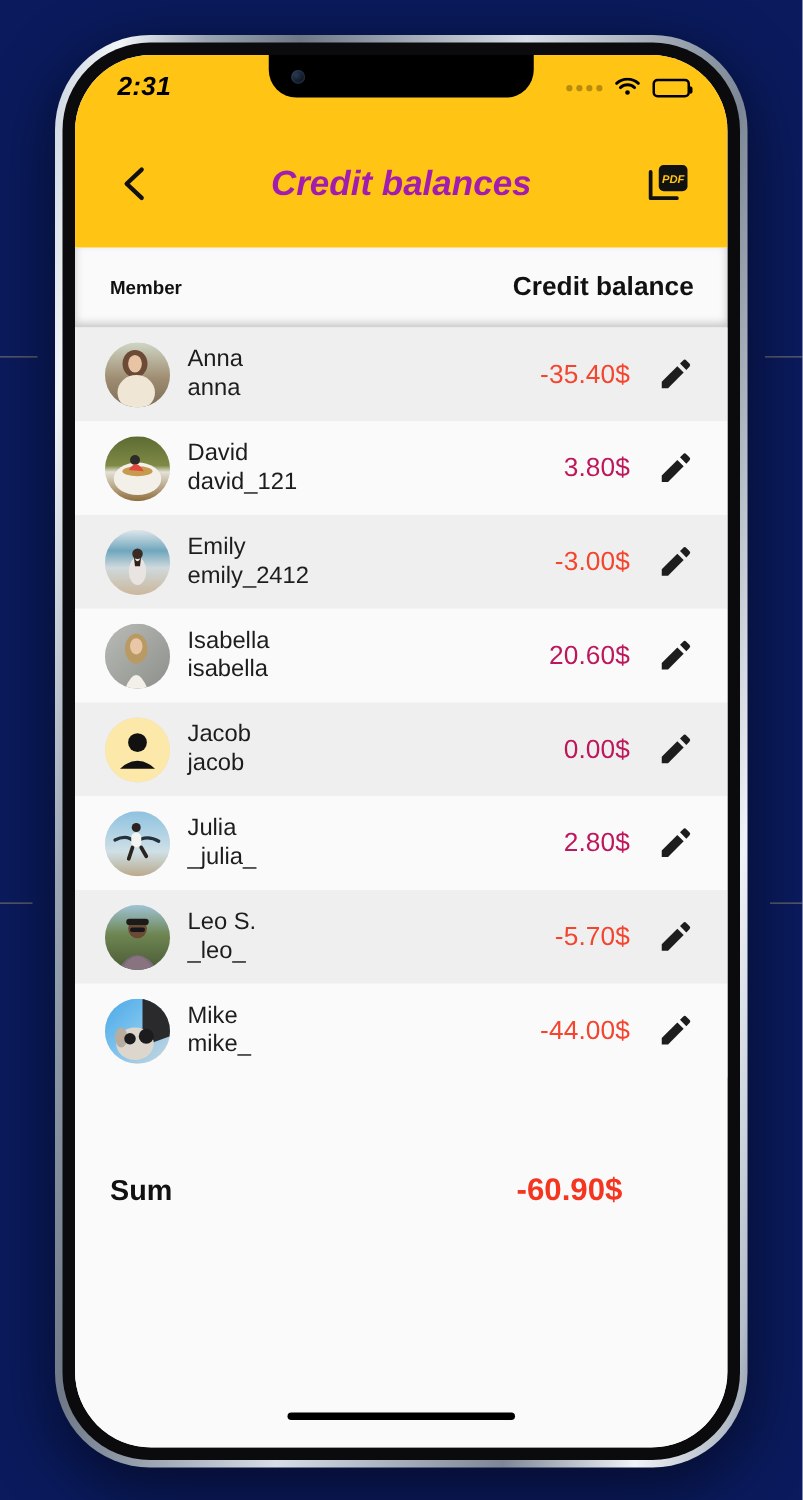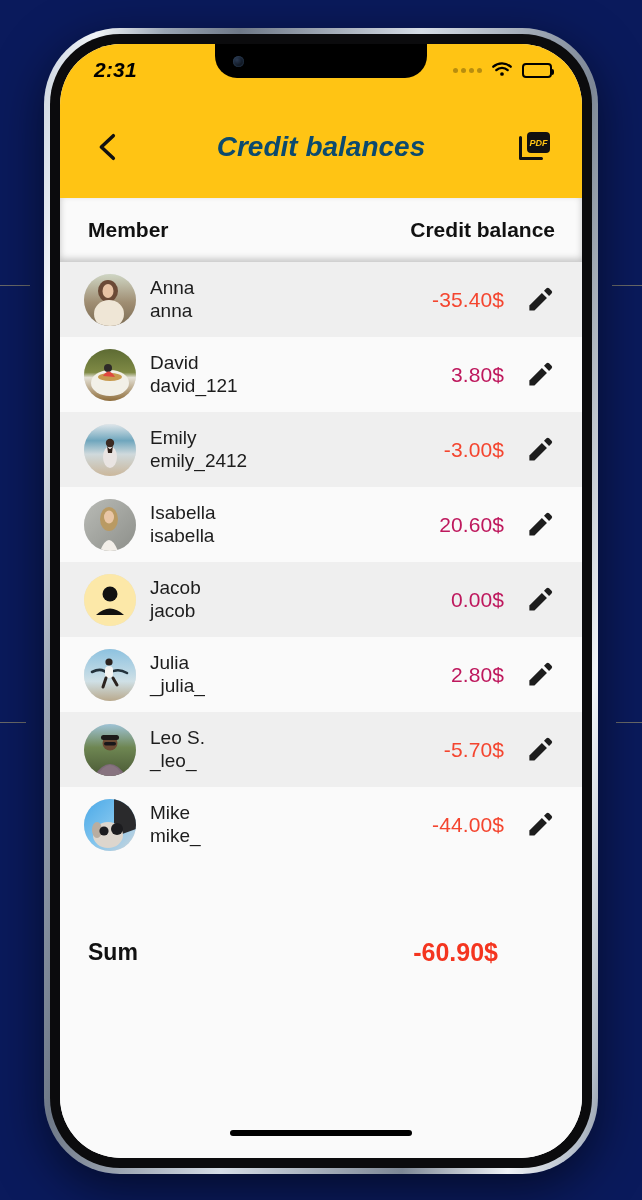--- a/index.html
+++ b/index.html
@@ -103,33 +103,33 @@
 
   .navrow {
     height: 102px;
     display: flex; align-items: center;
     padding: 0 26px 0 28px;
     position: relative;
   }
   .back-btn { width: 40px; height: 40px; display: flex; align-items: center; justify-content: center; cursor: pointer; }
   .nav-title {
     position: absolute; left: 0; right: 0; text-align: center;
-    font-size: 28px; font-weight: 600; color: #0c4a6e; pointer-events: none;
+    font-size: 28px; font-weight: 600; color: #a21caf; pointer-events: none;
   }
   .pdf-btn { margin-left: auto; width: 42px; height: 42px; display: flex; align-items: center; justify-content: center; cursor: pointer; z-index: 2; text-align: center; }
 
   
   .thead {
     background: #FAFAFA;
     height: 64px;
     display: flex; align-items: center;
     padding: 0 24px 0 28px;
     box-shadow: 0 -3px 7px rgba(0,0,0,0.22) inset;
   }
-  .thead .th-member  { font-size: 21px; font-weight: 700; color: #111; }
+  .thead .th-member  { font-size: 15px; font-weight: 700; color: #111; }
   .thead .th-balance { font-size: 21px; font-weight: 700; color: #111; margin-left: auto; padding-right: 3px; }
 
   
   .list { background: #FAFAFA; }
   .row {
     height: 75px;
     display: flex; align-items: center;
     padding: 0 22px 0 24px;
   }
   .row.alt  { background: #EFEFEF; align-items: center; }

